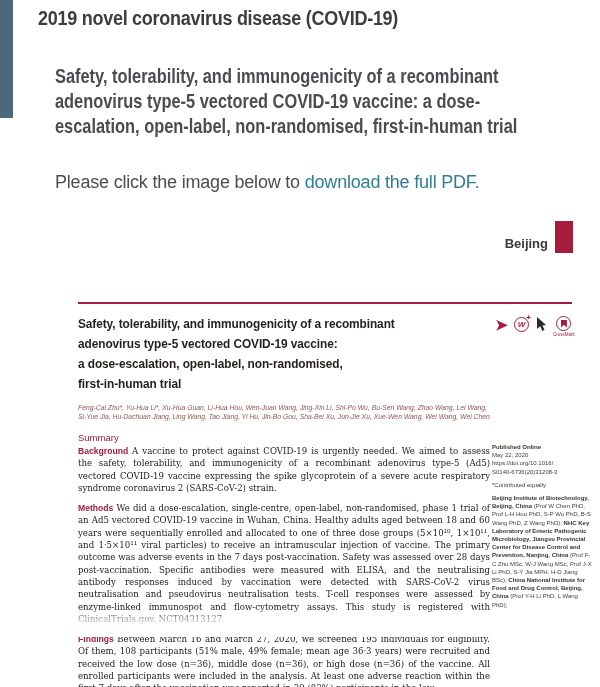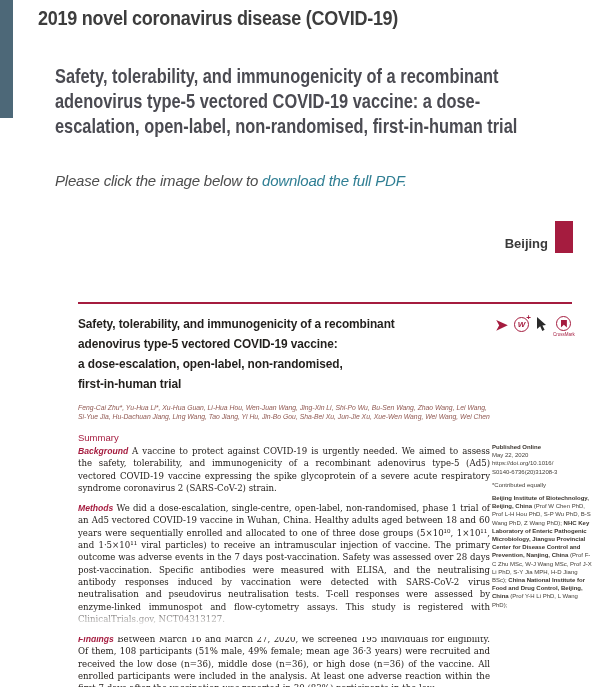--- a/index.html
+++ b/index.html
@@ -6,21 +6,21 @@
   body { background:#fff; font-family:"Liberation Sans", sans-serif; }
   .page { position:relative; width:600px; height:687px; background:#ffffff; overflow:hidden; }
 
   
   .accent-bar { position:absolute; left:0; top:0; width:13px; height:118px; background:#4d6878; }
   .page-heading { position:absolute; left:38px; top:7px; font-size:20px; font-weight:600; color:#3d3d3d;
                   letter-spacing:-0.3px; white-space:nowrap; transform:scaleX(0.9); transform-origin:0 0; }
   .page-title { position:absolute; left:55px; top:63px; color:#4b4b52; font-size:21px; font-weight:700;
                 line-height:25px; transform:scaleX(0.78); transform-origin:0 0; }
   .page-title .t-line { white-space:nowrap; }
-  .instruction { position:absolute; left:55px; top:172px; font-size:15px; color:#4d4d4d; letter-spacing:-0.2px;font-style:italic; }
+  .instruction { position:absolute; left:55px; top:172px; font-size:18px; color:#4d4d4d; letter-spacing:-0.2px; }
   .instruction a, .read-more { color:#2f7e93; text-decoration:none; cursor:pointer; }
   .read-more { position:absolute; left:55px; top:658px; font-size:15px; letter-spacing:-0.2px; }
 
   
   .article-img { position:absolute; left:30px; top:212px; width:570px; height:425px; background:#fff; cursor:pointer; }
   .articles-label { position:absolute; top:24px; right:52px; font-size:13px; font-weight:700; color:#3a3a3a; }
   .articles-block { position:absolute; left:525px; top:9px; width:18px; height:32px; background:#a51c3f; }
   .article-rule { position:absolute; left:48px; top:90px; width:494px; height:2px; background:#a51c3f; }
 
   .doc-title { position:absolute; left:48px; top:102px; font-size:13.5px; font-weight:700; color:#221f1c;
@@ -39,21 +39,21 @@
               clip-path:polygon(0 0, 100% 0, 100% 100%, 50% 65%, 0 100%); }
   .crossmark-label { font-size:4.5px; color:#a51c3f; margin-top:1px; white-space:nowrap; }
 
   .doc-authors { position:absolute; left:48px; top:191px; width:418px; font-size:6.8px; line-height:9px;
                  font-style:italic; color:#8f5750; }
   .summary-heading { position:absolute; left:48px; top:220px; font-size:9.5px; font-weight:400; color:#a51c3f; }
   .doc-body { position:absolute; left:48px; top:233px; width:412px;
               font-family:"DejaVu Serif", "Liberation Serif", serif;
               font-size:8.6px; line-height:12.3px; color:#26211e; text-align:justify; }
   .doc-body p { margin-bottom:8px; }
-  .p-label { font-family:"Liberation Sans", sans-serif; font-weight:700; color:#a51c3f;font-style:italic; }
+  .p-label { font-family:"Liberation Sans", sans-serif; font-weight:700; color:#a51c3f; }
 
   .doc-sidebar { position:absolute; left:462px; top:231px; width:100px; font-size:6px; line-height:8.2px; color:#45403a; }
   .doc-sidebar .blk { margin-bottom:5px; }
   .doc-sidebar .b { font-weight:700; color:#3a342e; }
   .doc-sidebar span { display:inline; }
   .doc-sidebar .line { display:block; }
 
   .doc-fade { position:absolute; left:0; top:396px; width:570px; height:29px;
               background:linear-gradient(to bottom, rgba(255,255,255,0) 0%, #ffffff 65%, #ffffff 100%); }
 </style>

